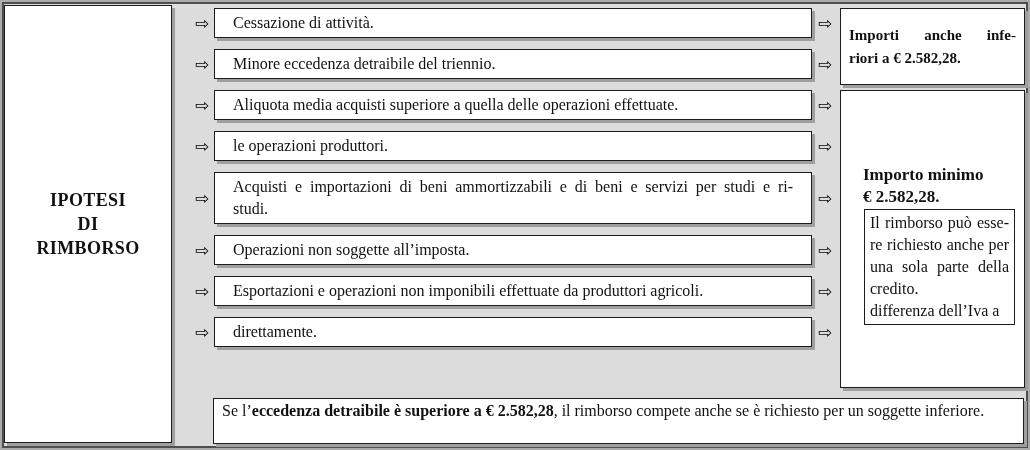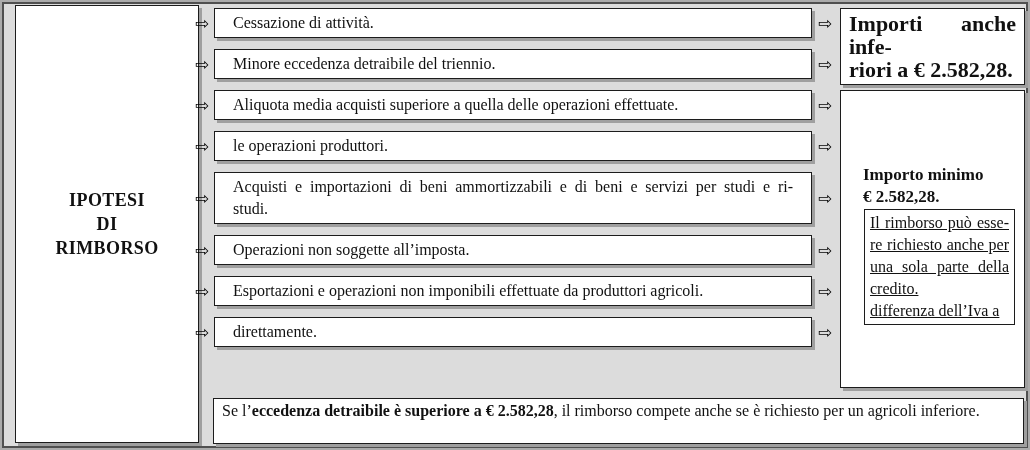--- a/index.html
+++ b/index.html
@@ -15,21 +15,21 @@
     overflow:hidden;
   }
   .box{
     background:#ffffff;
     border:1px solid #1c1c1c;
     box-shadow:3px 3px 0 #9f9f9f;
     box-sizing:border-box;
   }
   
   .leftbox{
-    position:absolute;left:13px;top:3px;width:184px;height:438px;
+    position:absolute;left:2px;top:3px;width:168px;height:438px;
     display:flex;align-items:center;justify-content:center;
   }
   .left-title{
     font-weight:bold;font-size:18px;line-height:24px;
     text-align:center;white-space:pre-line;letter-spacing:.4px;
   }
   
   .mid{
     position:absolute;left:188px;top:6px;width:648px;
     display:flex;flex-direction:column;gap:11px;
@@ -46,38 +46,37 @@
     padding:3px 18px;
     font-size:16px;line-height:22px;
   }
   .jline{text-align:justify;text-align-last:justify;}
   .jline:last-child{text-align-last:auto;}
   
   .right-top{
     position:absolute;left:838px;top:6px;width:185px;height:77px;
     display:flex;align-items:center;
     padding:0 8px;
-    font-weight:bold;font-size:22px;line-height:23px;
+    font-weight:bold;font-size:15px;line-height:23px;
   }
   .right-top .lines{flex:1;min-width:0;}
   .right-bottom{
     position:absolute;left:838px;top:88px;width:185px;height:298px;
     padding:73px 8px 0 22px;
   }
   .rb-title{
     font-weight:bold;font-size:17px;line-height:22px;
     white-space:pre-line;
   }
   .rb-inner{
     border:1px solid #1c1c1c;
     margin:1px 1px 0 1px;
     padding:2px 5px;
     font-size:16px;line-height:22px;
     box-sizing:border-box;
-    text-decoration:underline;
   }
   
   .note{
     position:absolute;left:211px;top:396px;width:811px;height:46px;
     padding:1px 8px;
   }
   .note-text{
     font-size:16px;line-height:21px;text-align:justify;
   }
   .b{font-weight:bold;}
@@ -181,16 +180,16 @@
     <div class="rb-inner">
         <div class="jline">Il rimborso può esse-</div>
         <div class="jline">re richiesto anche per</div>
         <div class="jline">una sola parte della</div>
         <div class="jline">credito.</div>
         <div class="jline">differenza dell’Iva a</div>
       </div>
   </div>
 
   <div class="note box">
-    <div class="note-text"><span>Se l’</span><span class="b">eccedenza detraibile è superiore a € 2.582,28</span><span>, il rimborso compete anche se è richiesto per un agricoli inferiore.</span></div>
+    <div class="note-text"><span>Se l’</span><span class="b">eccedenza detraibile è superiore a € 2.582,28</span><span>, il rimborso compete anche se è richiesto per un soggette inferiore.</span></div>
   </div>
 
 </div>
 
 </body></html>

